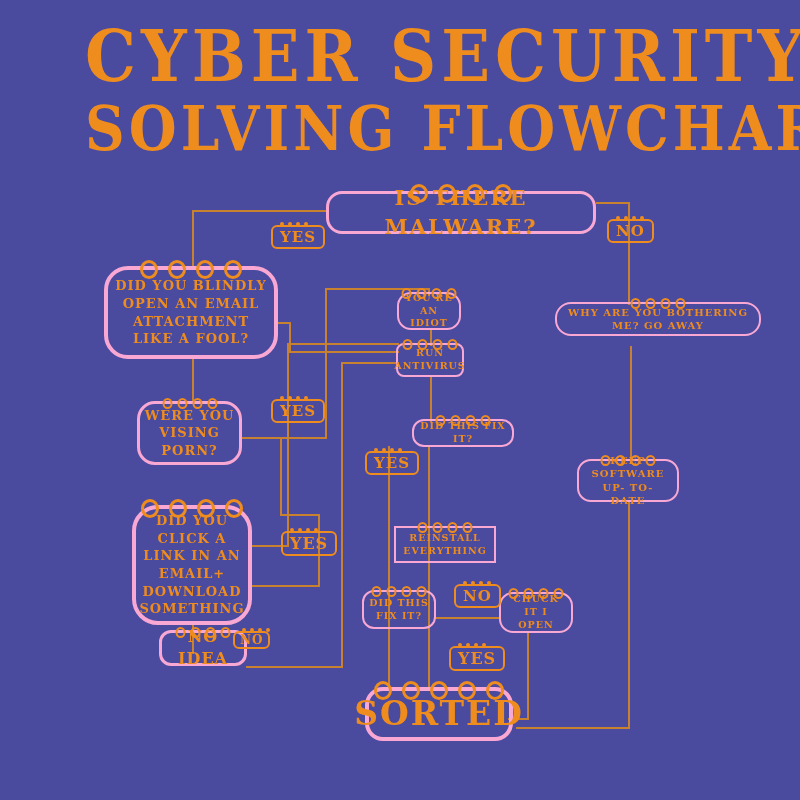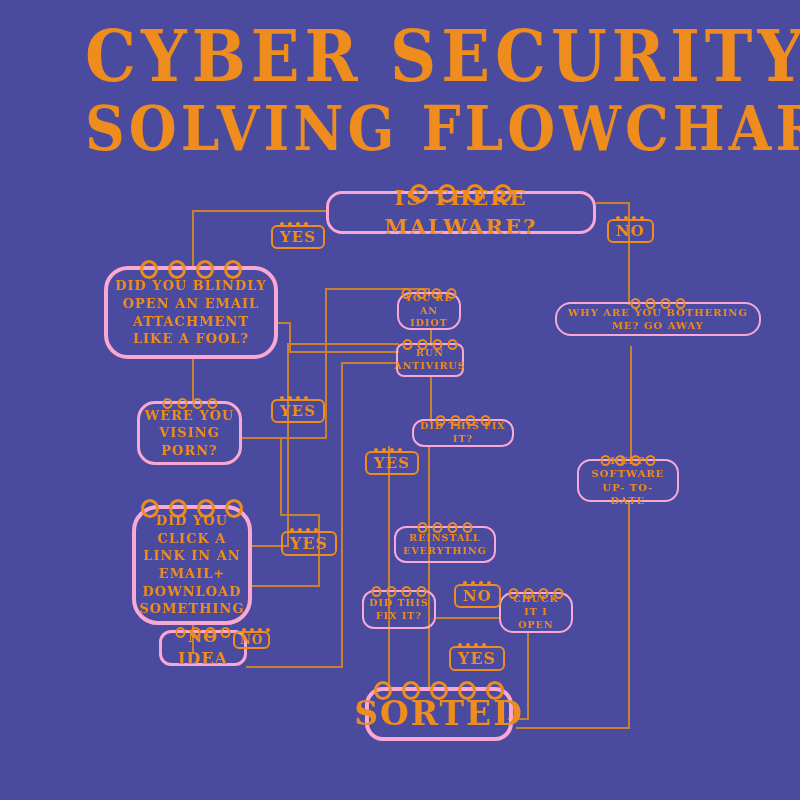--- a/index.html
+++ b/index.html
@@ -169,21 +169,21 @@
   <div class="node" style="left:412px;top:419px;width:102px;height:28px;border-width:2px;border-radius:12px;font-size:9.5px;">
     <span class="orn sm">
         <b></b>
         <b></b>
         <b></b>
         <b></b>
       </span>
     <span class="txt">DID THIS FIX IT?</span>
   </div>
 
-  <div class="node" style="left:394px;top:526px;width:102px;height:37px;border-width:2px;border-radius:12px;font-size:9.5px;">
+  <div class="node" style="left:394px;top:526px;width:102px;height:37px;border-width:2px;border-radius:0;font-size:9.5px;">
     <span class="orn sm">
         <b></b>
         <b></b>
         <b></b>
         <b></b>
       </span>
     <span class="txt">REINSTALL EVERYTHING</span>
   </div>
 
   <div class="node" style="left:362px;top:590px;width:74px;height:39px;border-width:2px;border-radius:12px;font-size:9.5px;">

